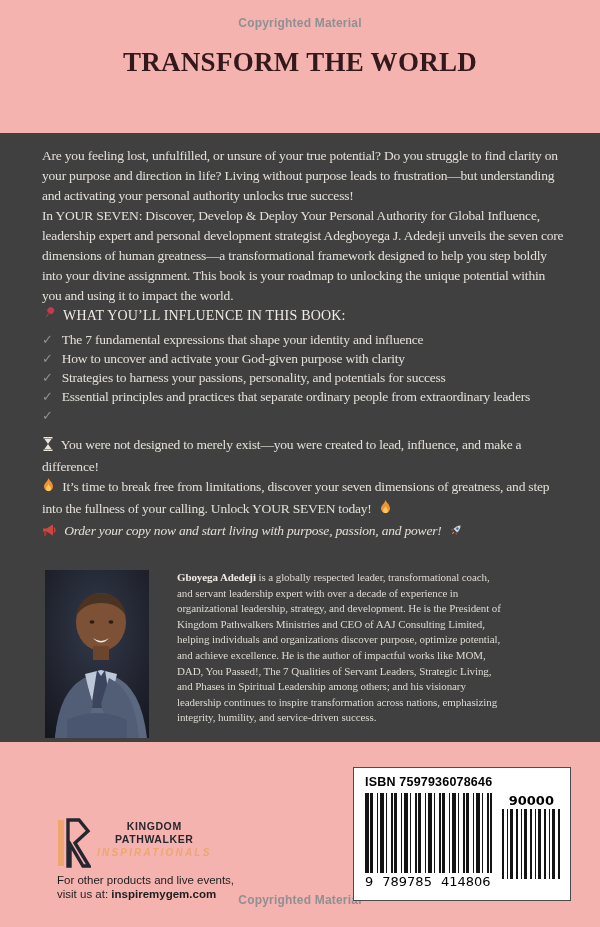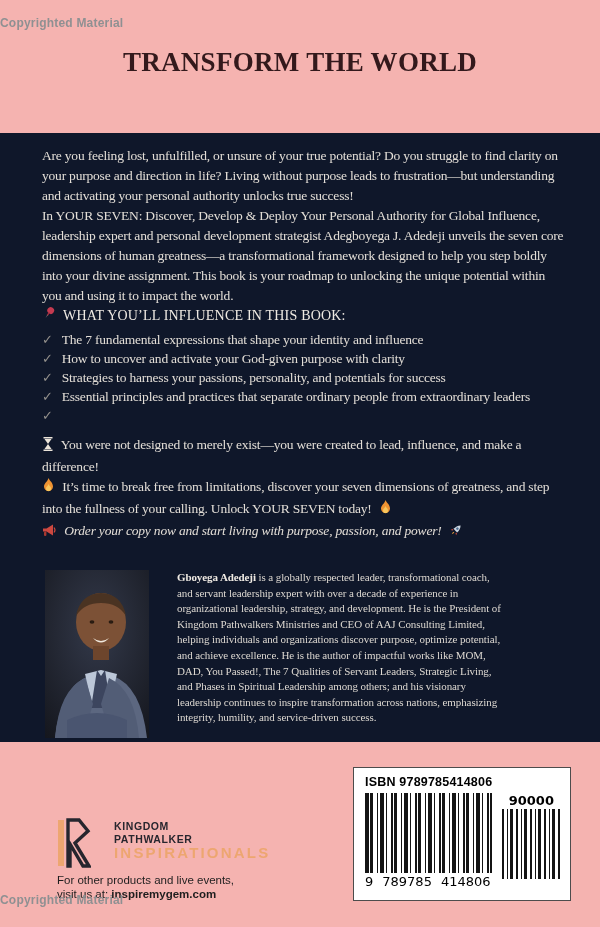--- a/index.html
+++ b/index.html
@@ -3,36 +3,36 @@
 <meta charset="utf-8">
 <style>
   * { margin:0; padding:0; box-sizing:border-box; }
   html,body { background:#ffffff; }
   .page {
     position:relative; width:600px; height:927px;
     background:#f5b3b0; overflow:hidden;
     font-family:"Liberation Serif", serif;
   }
   .copyright {
-    position:absolute; left:0; width:100%; 
+    position:absolute; left:0; width:100%; text-align:center;
     font:bold 12px "Liberation Sans", sans-serif; color:#8f9092;
     letter-spacing:0.2px;
   }
   .copyright.top { top:16px; }
   .copyright.bottom { top:893px; z-index:1; }
 
   .title {
     position:absolute; top:47px; left:0; width:100%; text-align:center;
     font-family:"Liberation Serif", serif; font-weight:700;
     font-size:27px; line-height:30px; color:#33191c; letter-spacing:0.3px;
   }
 
   .panel {
     position:absolute; top:133px; left:0; width:600px; height:609px;
-    background:#0f172a; color:#e3ded7;
+    background:#404040; color:#e3ded7;
     padding:13px 35px 0 42px;
     font-size:13.5px; line-height:20px; letter-spacing:-0.2px;
   }
   .panel p { margin:0; }
   .para-intro { margin-bottom:8px; }
   .para-desc  { margin-bottom:11px; }
 
   .discover-heading {
     display:flex; align-items:center; gap:7px;
     font-size:14px; letter-spacing:0.2px; color:#efeae3;
@@ -50,28 +50,28 @@
   .callout-3 { margin-bottom:0;font-style:italic; }
 
   .author { display:flex; gap:28px; margin-top:27px; }
   .author-photo { width:104px; height:168px; flex:none; margin-left:3px; }
   .author-bio {
     width:330px; margin-top:10px;
     font-size:11px; line-height:15.6px; letter-spacing:-0.1px; color:#ddd8d1;
   }
   .author-bio b { font-weight:700; color:#efeae3; }
 
-  .logo { position:absolute; left:57px; top:817px; display:flex; gap:23px; }
+  .logo { position:absolute; left:57px; top:817px; display:flex; gap:6px;text-align:center; }
   .logo-mark { width:34px; height:52px; }
   .logo-text { padding-top:3px; font-family:"Liberation Sans", sans-serif; }
   .logo-text .l1, .logo-text .l2 {
     font-size:10.5px; font-weight:700; color:#28262e; letter-spacing:0.6px; line-height:13px;
   }
   .logo-text .l3 {
-    font-size:15px; font-weight:700; color:#eda670; letter-spacing:2.2px; line-height:13px;
+    font-size:10px; font-weight:700; color:#eda670; letter-spacing:2.2px; line-height:13px;font-style:italic;
   }
   .promo {
     position:absolute; left:57px; top:873px;
     font-family:"Liberation Sans", sans-serif; font-size:11.5px; line-height:14px;
     color:#1e1e1e;
   }
   .promo b { font-weight:700; }
 
   .barcode-box {
     position:absolute; left:353px; top:767px; width:218px; height:134px;
@@ -247,21 +247,21 @@
       <span class="l3" style="display:block">INSPIRATIONALS</span>
     </span>
   </div>
 
   <p class="promo">
     <span style="display:block">For other products and live events,</span>
     <span style="display:block"><span>visit us at: </span><b>inspiremygem.com</b></span>
   </p>
 
   <div class="barcode-box">
-    <div class="isbn-label">ISBN 9789785414806</div>
+    <div class="isbn-label">ISBN 7597936078646</div>
     <div class="barcode-row">
       <div class="bc-main">
         <div class="bars"></div>
         <div class="bc-digits">
           <span>9</span>
           <span>789785</span>
           <span>414806</span>
         </div>
       </div>
       <div class="bc-right">

